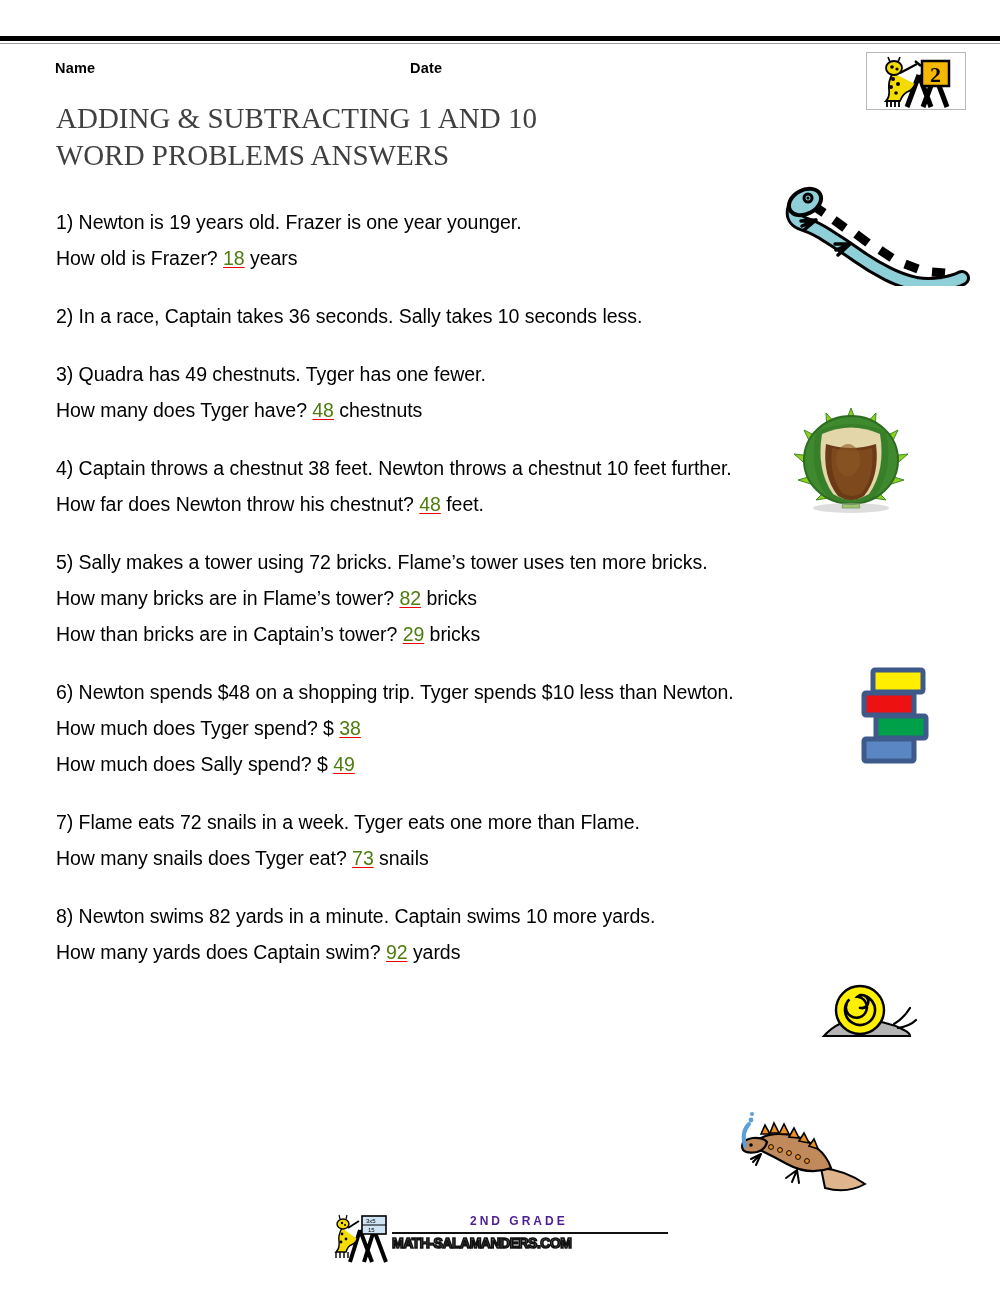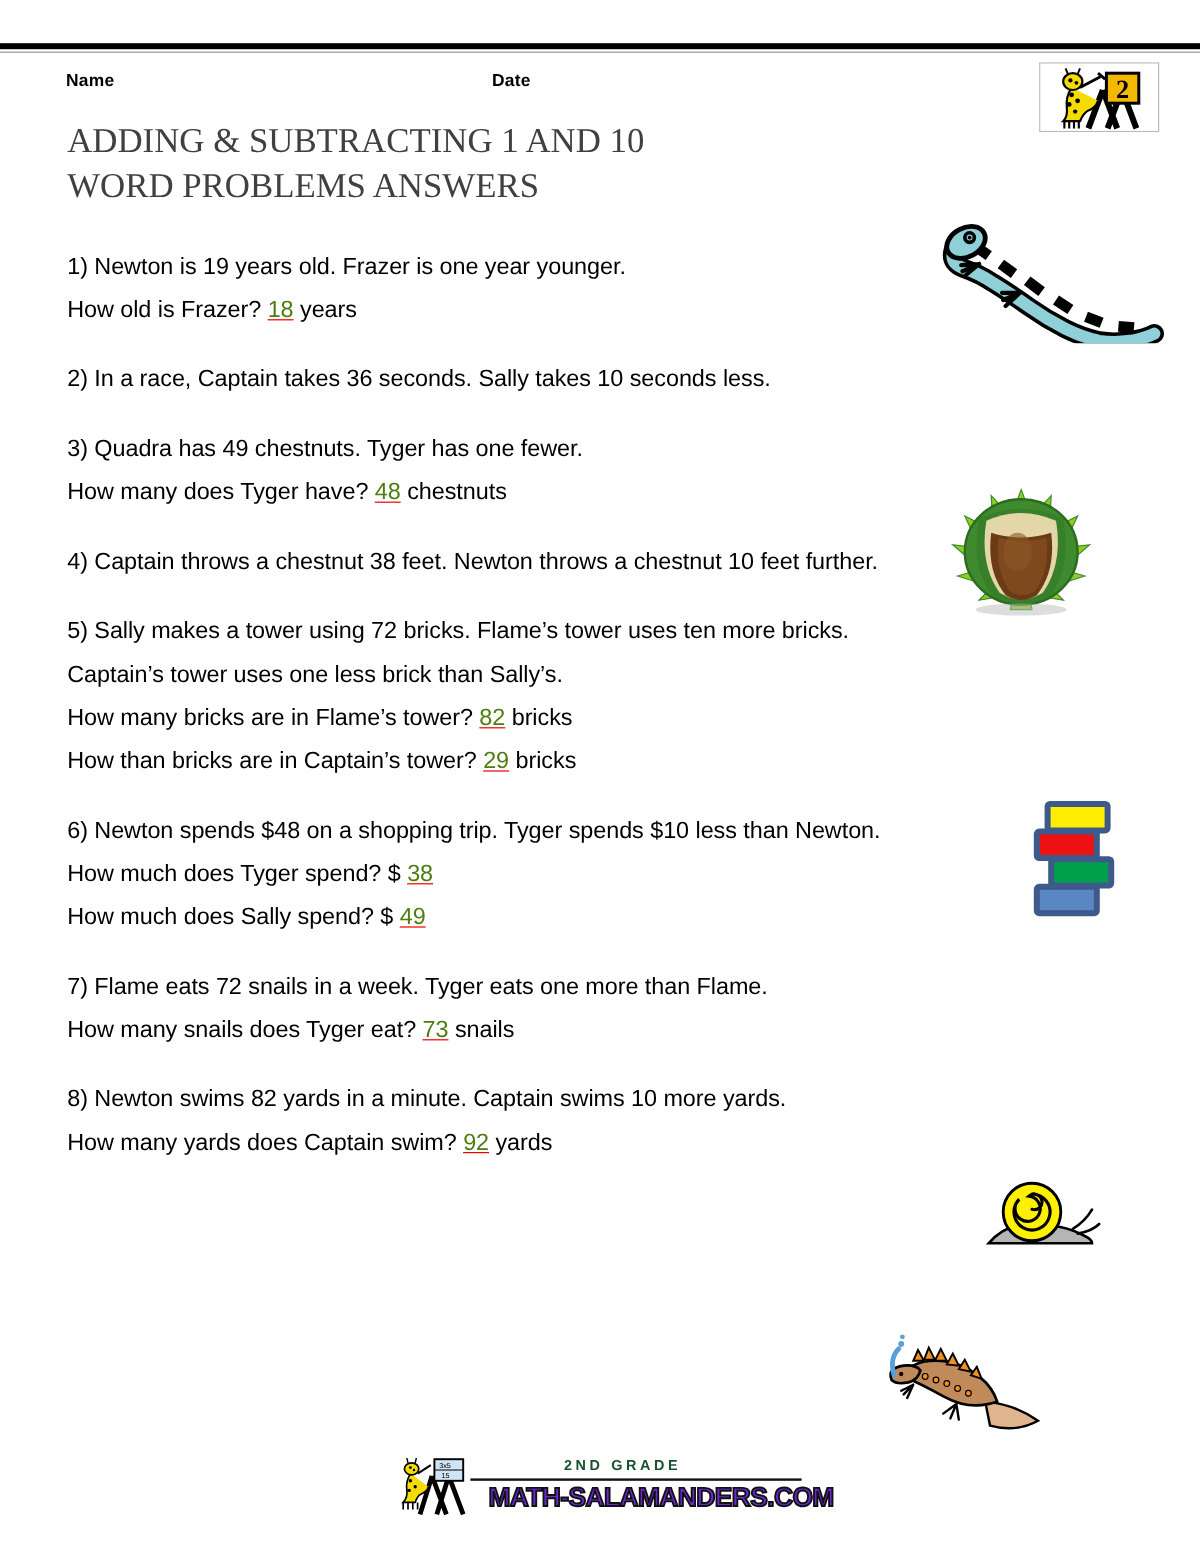--- a/index.html
+++ b/index.html
@@ -105,36 +105,36 @@
     left: 330px; top: 1212px;
     width: 340px; height: 56px;
   }
   .footer-grade {
     position: absolute;
     left: 140px; top: 2px;
     font-family: "Liberation Sans", sans-serif;
     font-size: 12px;
     font-weight: bold;
     letter-spacing: 3px;
-    color: #14532d;
+    color: #4c1d95;
   }
   .footer-rule {
     position: absolute;
     left: 62px; top: 20px;
     width: 276px; height: 2px;
     background: #111111;
   }
   .footer-domain {
     position: absolute;
-    left: 77px; top: 23px;
+    left: 62px; top: 23px;
     font-family: "Liberation Sans", sans-serif;
-    font-size: 22px;
+    font-size: 14px;
     font-weight: bold;
     letter-spacing: -0.5px;
-    color: #6d28d9;
+    color: #737373;
     -webkit-text-stroke: 1.6px #111111;
     white-space: nowrap;
   }
   .footer-mascot { position: absolute; left: 0; top: 0; }
 </style>
 </head>
 <body>
 
 <div class="top-rule"></div>
 <div class="top-rule-thin"></div>
@@ -181,24 +181,24 @@
     </div>
     <div class="problem">
       <div class="pline"><span>2) In a race, Captain takes 36 seconds. Sally takes 10 seconds less.</span></div>
     </div>
     <div class="problem">
       <div class="pline"><span>3) Quadra has 49 chestnuts.  Tyger has one fewer.</span></div>
       <div class="pline"><span>How many does Tyger have? </span><span class="ans">48</span><span> chestnuts</span></div>
     </div>
     <div class="problem">
       <div class="pline"><span>4) Captain throws a chestnut 38 feet. Newton throws a chestnut 10 feet further.</span></div>
+      <div class="pline"><span>How far does Newton throw his chestnut? </span><span class="ans">48</span><span> feet.</span></div>
     </div>
     <div class="problem">
       <div class="pline"><span>5) Sally makes a tower using 72 bricks. Flame’s tower uses ten more bricks.</span></div>
-      <div class="pline"><span>Captain’s tower uses one less brick than Sally’s.</span></div>
       <div class="pline"><span>How many bricks are in Flame’s tower? </span><span class="ans">82</span><span> bricks</span></div>
       <div class="pline"><span>How than bricks are in Captain’s tower? </span><span class="ans">29</span><span> bricks</span></div>
     </div>
     <div class="problem">
       <div class="pline"><span>6) Newton spends $48 on a shopping trip. Tyger spends $10 less than Newton.</span></div>
       <div class="pline"><span>How much does Tyger spend? $ </span><span class="ans">38</span></div>
       <div class="pline"><span>How much does Sally spend? $ </span><span class="ans">49</span></div>
     </div>
     <div class="problem">
       <div class="pline"><span>7) Flame eats 72 snails in a week. Tyger eats one more than Flame.</span></div>

